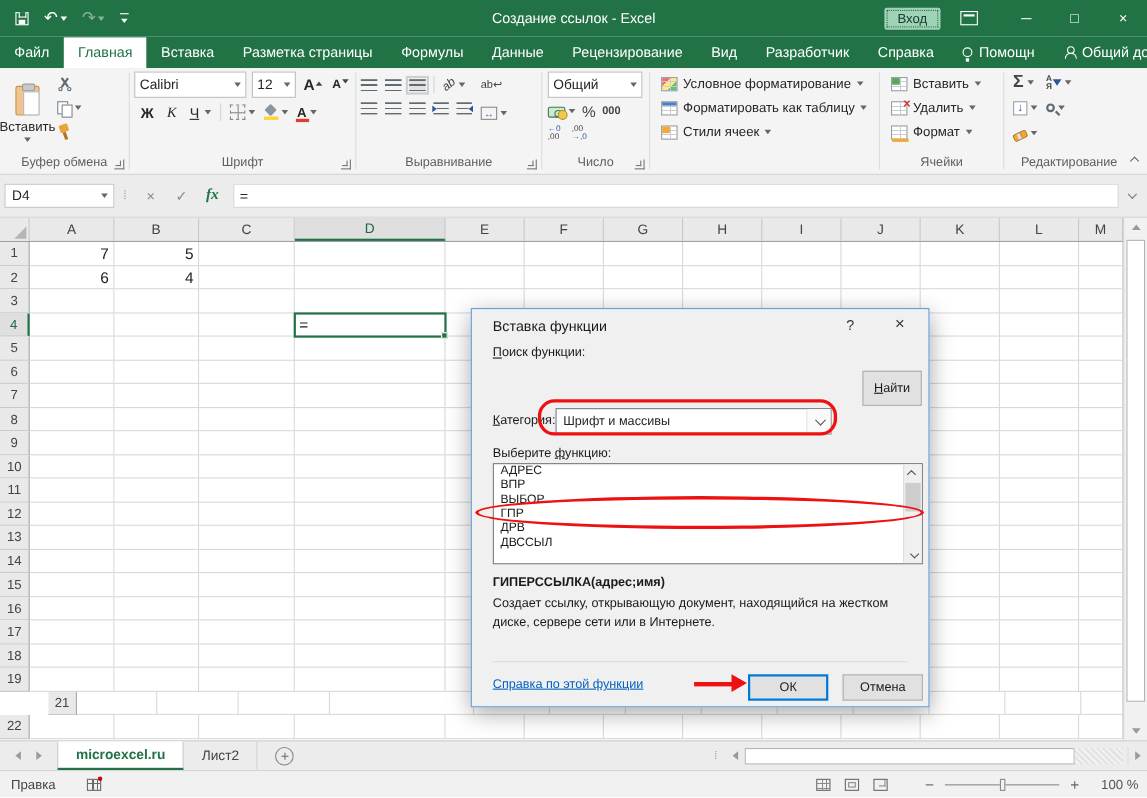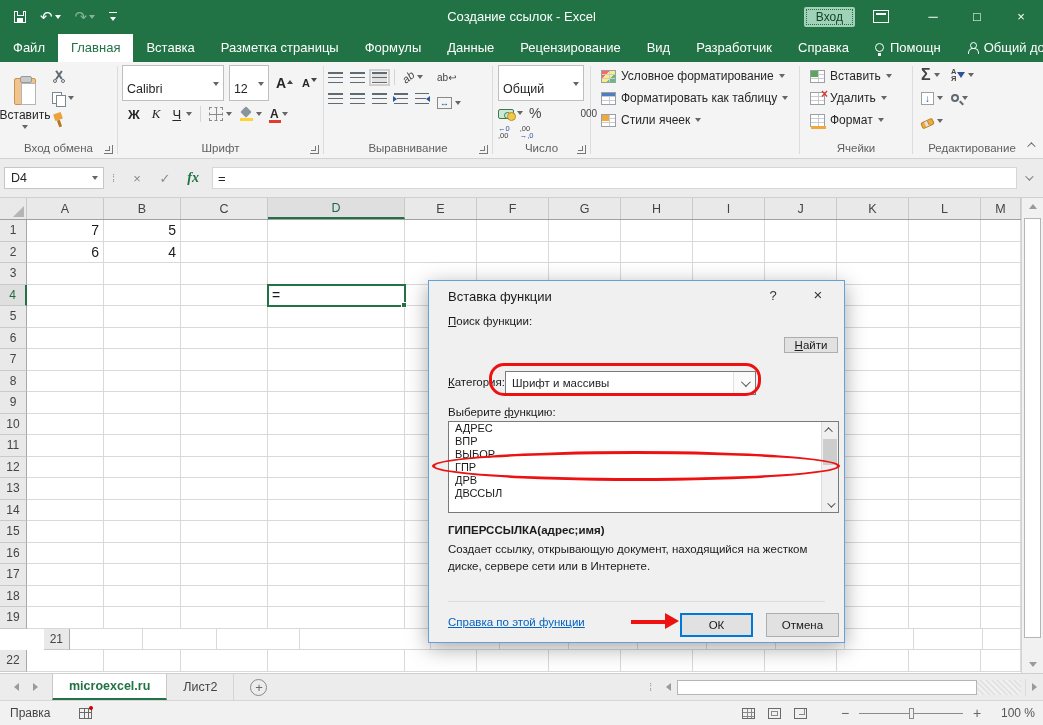--- a/index.html
+++ b/index.html
@@ -56,21 +56,21 @@
   .i-scissors:before { transform:rotate(35deg); } .i-scissors:after { transform:rotate(-35deg); }
   .i-scissors i:first-child,.i-scissors i:last-child { position:absolute; bottom:0; width:4px; height:4px; border:1.5px solid #5f6a72; border-radius:50%; }
   .i-scissors i:first-child { left:1px; } .i-scissors i:last-child { right:1px; }
   .i-copy { position:relative; width:13px; height:13px; }
   .i-copy:before { content:""; position:absolute; left:0; top:0; width:8px; height:10px; background:#fff; border:1px solid #7b8790; }
   .i-copy:after { content:""; position:absolute; left:4px; top:3px; width:8px; height:10px; background:#fff; border:1px solid #7b8790; }
   .i-brush { position:relative; width:13px; height:14px; }
   .i-brush:before { content:""; position:absolute; left:2px; top:0; width:8px; height:7px; background:#e8a33d; border-radius:1px; transform:rotate(-20deg); }
   .i-brush:after { content:""; position:absolute; left:6px; top:7px; width:3px; height:7px; background:#b67524; transform:rotate(-20deg); }
   .hrow { display:flex; align-items:center; gap:5px; }
-  .combo { background:#fff; border:1px solid #bfbfbf; height:36px; display:flex; align-items:flex-start; padding:16px 4px; justify-content:space-between; cursor:pointer; }
+  .combo { background:#fff; border:1px solid #bfbfbf; height:24px; display:flex; align-items:center; padding:4px 4px; justify-content:space-between; cursor:pointer; }
   .combo .cval { font-size:12.5px; color:#262626; }
   .caret-g { width:0; height:0; border-left:3.5px solid transparent; border-right:3.5px solid transparent; border-top:4px solid #666; display:inline-block; }
   .fontbtn { font-size:13px; color:#262626; cursor:pointer; display:flex; align-items:flex-end; gap:1px; padding:0 2px; }
   .fsA { font-size:14px; font-weight:bold; }
   .tri-u { width:0;height:0;border-left:3px solid transparent;border-right:3px solid transparent;border-bottom:4px solid #444; display:inline-block; margin-bottom:7px;}
   .tri-d2 { width:0;height:0;border-left:3px solid transparent;border-right:3px solid transparent;border-top:4px solid #444; display:inline-block; margin-bottom:7px;}
   .b-bold { font-weight:bold; } .b-italic { font-style:italic; font-family:"Liberation Serif",serif; } .b-under { text-decoration:underline; }
   .vdiv { width:1px; height:16px; background:#d5d5d5; }
   .i-borders { width:14px; height:14px; border:1px dashed #8a8a8a; position:relative; }
   .i-borders:before { content:""; position:absolute; left:50%; top:0; bottom:0; width:1px; background:#8a8a8a; }
@@ -83,21 +83,21 @@
   .bars { width:15px; height:11px; display:inline-block; background:repeating-linear-gradient(to bottom,#5f6a72 0 1.5px,transparent 1.5px 4.8px); cursor:pointer; }
   .bars.sel { outline:2px solid #cfcfcf; outline-offset:1px; background-color:#e2e2e2; }
   .i-orient { font-size:11px; font-style:italic; transform:rotate(-40deg); color:#444; display:inline-block; }
   .i-indent { width:14px; height:11px; position:relative; background:repeating-linear-gradient(to bottom,#5f6a72 0 1.5px,transparent 1.5px 4.8px); }
   .i-indent:before { content:""; position:absolute; left:-1px; top:3px; border-top:3px solid transparent; border-bottom:3px solid transparent; border-left:4px solid #2b579a; background:#f4f4f4; }
   .i-wrap { font-size:10px; color:#444; } .i-wrap b { font-weight:normal; }
   .i-merge { width:15px; height:12px; border:1px solid #8a8a8a; text-align:center; font-size:9px; line-height:11px; color:#2b579a; }
   .i-bank { width:16px; height:10px; border:1px solid #3c7a4e; background:#cfe8d4; border-radius:2px; position:relative; margin-top:2px; }
   .i-bank:before { content:""; position:absolute; left:5px; top:2px; width:5px; height:5px; border:1px solid #3c7a4e; border-radius:50%; }
   .i-bank:after { content:""; position:absolute; right:-3px; bottom:-3px; width:7px; height:7px; background:#f0c84c; border:1px solid #b98f1e; border-radius:50%; }
-  .pct { font-size:14px; color:#444; } .th000 { font-size:10px; font-weight:normal; color:#444; letter-spacing:0;margin-left:33px; }
+  .pct { font-size:14px; color:#444; } .th000 { font-size:10px; font-weight:bold; color:#444; letter-spacing:0; }
   .deci { display:flex; flex-direction:column; font-size:7.5px; line-height:7px; color:#444; cursor:pointer; }
   .deci .arr { color:#2b579a; }
   .stylbtn { display:flex; align-items:center; gap:5px; height:22px; padding:0 4px; cursor:pointer; font-size:12px; white-space:nowrap; color:#262626; }
   .gi { width:15px; height:13px; border:1px solid #9aa0a6; background:linear-gradient(to bottom,#fff 0 3px,#fff 3px); position:relative; flex:none; }
   .gi:before { content:""; position:absolute; inset:0; background:
       linear-gradient(to bottom, transparent 3px, #c9cdd1 3px, #c9cdd1 4px, transparent 4px, transparent 7px, #c9cdd1 7px, #c9cdd1 8px, transparent 8px),
       linear-gradient(to right, transparent 7px, #c9cdd1 7px, #c9cdd1 8px, transparent 8px); }
   .gi.cf { background:linear-gradient(135deg,#f8696b 0 30%,#ffeb84 30% 65%,#63be7b 65%); }
   .gi.tbl:after { content:""; position:absolute; left:0; top:0; right:0; height:3px; background:#4e7dc2; }
   .gi.cst:after { content:""; position:absolute; left:0; top:0; width:7px; height:6px; background:#f2a93b; }
@@ -160,21 +160,21 @@
   
   .dialog { position:absolute; left:428px; top:280px; width:417px; height:363px; background:#f0f0f0; border:1px solid #64a0dc; box-shadow:0 5px 20px rgba(0,0,0,.35); z-index:10; font-size:11.5px; }
   .dlg-title { position:absolute; left:0; top:0; right:0; height:30px; display:flex; align-items:center; padding-left:19px; font-size:13px; color:#1a1a1a; cursor:default; }
   .dlg-help { position:absolute; right:62px; top:7px; width:18px; height:18px; text-align:center; font-size:13px; color:#333; cursor:pointer; }
   .dlg-close { position:absolute; right:14px; top:5px; width:24px; height:20px; text-align:center; font-size:15px; color:#333; cursor:pointer; }
   .dlg-label { position:absolute; left:19px; color:#1a1a1a; }
   .ul-first { display:inline-block; }
   .ul-first::first-letter { text-decoration:underline; }
   .searchbox { position:absolute; left:19px; top:52px; width:307px; height:36px; background:#fff; border:1px solid #7a7a7a; padding:2px 6px; color:#5a5a5a; line-height:15px; cursor:text; }
   .dlg-btn { position:absolute; background:#e1e1e1; border:1px solid #adadad; display:flex; align-items:center; justify-content:center; font-size:11.5px; color:#1a1a1a; cursor:pointer; }
-  .btn-find { left:355px; top:56px; width:54px; height:16px; }
+  .btn-find { left:355px; top:56px; width:54px; height:32px; }
   .category { position:absolute; left:76px; top:90px; width:251px; height:24px; background:#fff; border:1px solid #7a7a7a; display:flex; align-items:center; justify-content:space-between; padding-left:6px; cursor:pointer; }
   .dd-arrow { width:22px; height:100%; display:flex; align-items:center; justify-content:center; border-left:1px solid #e3e3e3; background:#fafafa; }
   .chev-dd { width:7px; height:7px; border-bottom:1.6px solid #555; border-right:1.6px solid #555; transform:rotate(45deg) translateY(-2px); }
   .listbox { position:absolute; left:19px; top:140px; width:391px; height:92px; background:#fff; border:1px solid #7a7a7a; overflow:hidden; }
   .fn-item { height:13.1px; line-height:13.1px; padding-left:6px; font-size:11px; color:#1a1a1a; cursor:pointer; width:calc(100% - 17px); }
   .fn-item.sel { background:#0078d7; color:#fff; }
   .lb-scroll { position:absolute; right:0; top:0; width:17px; height:100%; background:#f0f0f0; border-left:1px solid #dcdcdc; }
   .lb-up,.lb-dn { position:absolute; left:0; width:100%; height:15px; display:flex; align-items:center; justify-content:center; cursor:pointer; }
   .lb-up { top:0; } .lb-dn { bottom:0; }
   .chev-lb-u { width:6px; height:6px; border-top:1.5px solid #505050; border-left:1.5px solid #505050; transform:rotate(45deg) translateY(2px); }
@@ -319,21 +319,21 @@
             </span>
           <span class="mini">
               <span class="i-copy"></span>
               <span class="caret-g"></span>
             </span>
           <span class="mini">
               <span class="i-brush"></span>
             </span>
         </div>
       </div>
-      <div class="grp-label"><span>Вход обмена</span><span class="launcher"></span></div>
+      <div class="grp-label"><span>Буфер обмена</span><span class="launcher"></span></div>
     </div>
     <div class="gsep"></div>
 
     <div class="grp" style="width:205px">
       <div class="grp-body" style="flex-direction:column; gap:4px; padding:0 2px;">
         <div class="hrow">
           <span class="combo" style="width:108px">
               <span class="cval">Calibri</span>
               <span class="caret-g"></span>
             </span>

